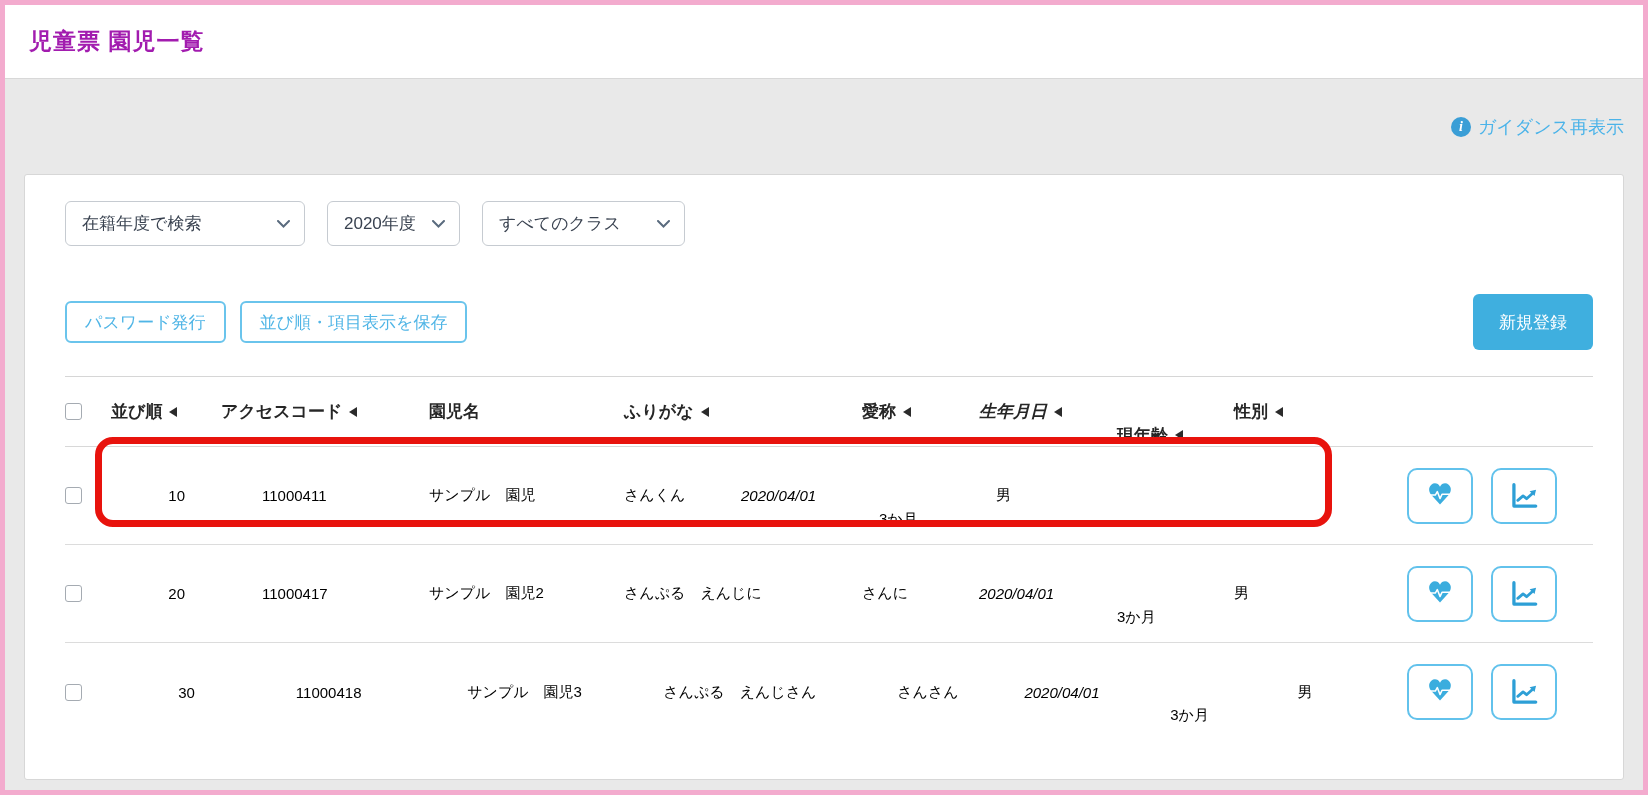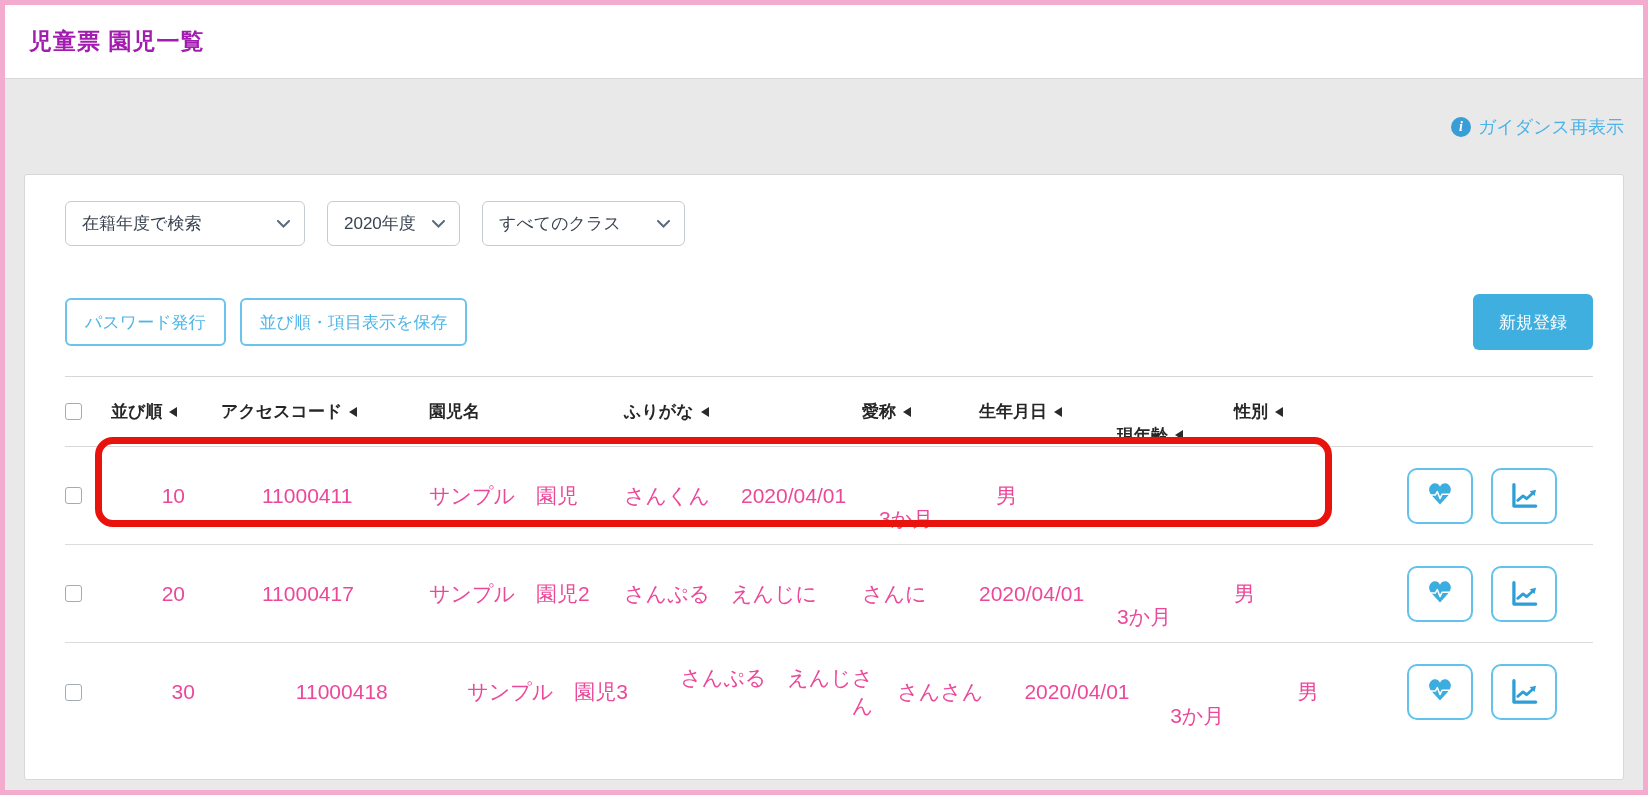--- a/index.html
+++ b/index.html
@@ -37,42 +37,42 @@
     height:45px; border:1px solid #c6cbd1; border-radius:6px; background:#fff;
     display:flex; align-items:center; justify-content:space-between;
     padding:0 14px 0 16px; font-size:17px; color:#394250; cursor:pointer;
   }
   .sel-mode { width:240px; } .sel-year { width:133px; } .sel-class { width:203px; }
   .chev { flex:none; margin-left:10px; }
 
   
   .button-row { display:flex; gap:14px; margin-top:48px; align-items:center; }
   .btn-outline {
-    height:48px; padding:0 18px; background:#fff; border:2px solid #6ac4ec; border-radius:6px;
+    height:42px; padding:0 18px; background:#fff; border:2px solid #6ac4ec; border-radius:6px;
     color:#4fb5e6; font-size:17px; display:flex; align-items:center; cursor:pointer;
   }
   .btn-solid {
     margin-left:auto; height:56px; width:120px; background:#3fafdf; border:none; border-radius:6px;
     color:#fff; font-size:17px; display:flex; align-items:center; justify-content:center; cursor:pointer;
   }
 
   
   .table { margin-top:26px; border-top:1px solid #d6d6d6; }
   .trow { display:flex; align-items:center; }
   .thead { height:70px; font-weight:bold; font-size:17px; color:#262626; border-bottom:1px solid #d8d8d8; }
-  .tdata { height:98px; font-size:21px; color:#ec4899; border-bottom:1px solid #dcdcdc;text-align:right; }
+  .tdata { height:98px; font-size:15px; color:#000000; border-bottom:1px solid #dcdcdc; }
   .tdata:last-child { border-bottom:none;gap:24px; }
   .cell { display:flex; align-items:center; }
   .c-chk { width:46px; }
   .c-order { width:110px; }
   .c-code { width:208px; }
   .c-name { width:195px; }
   .c-kana { width:238px; }
   .c-nick { width:117px; }
-  .c-birth { width:138px; }
+  .c-birth { width:138px;font-style:italic; }
   .c-age { width:117px;margin-top:47px; }
   .c-sex { width:97px; }
   .c-icons { flex:1; justify-content:flex-end; padding-right:36px; gap:18px; }
   .tdata .c-order { justify-content:flex-end; padding-right:36px; }
   .tdata .c-code { padding-left:41px; }
   .sort-tri {
     width:0; height:0; margin-left:7px; display:inline-block;
     border-top:5px solid transparent; border-bottom:5px solid transparent;
     border-right:8px solid #2b2b2b;
   }

